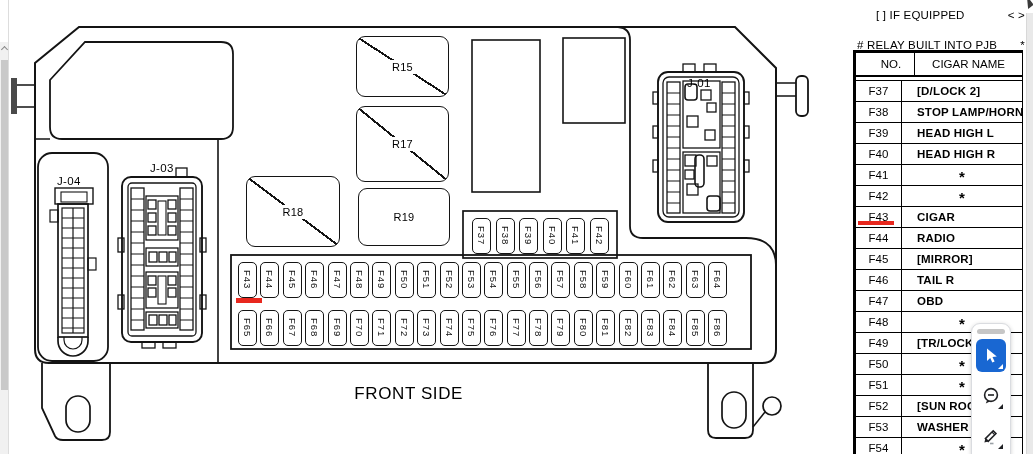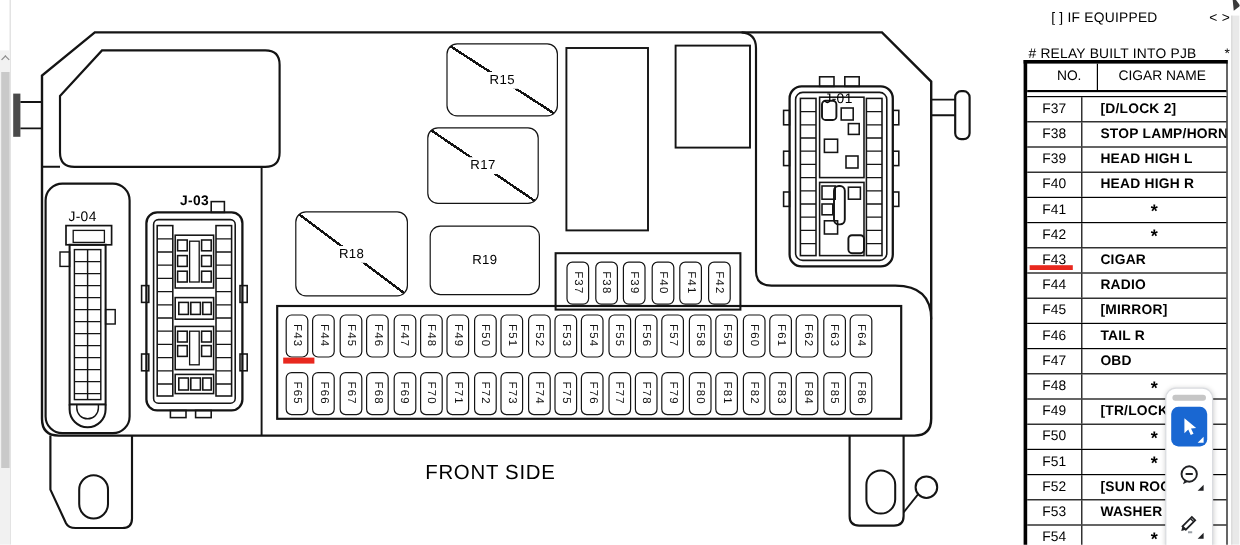--- a/index.html
+++ b/index.html
@@ -206,28 +206,28 @@
     </g>
     <g stroke-width="1.8">
       <path d="M708,363 L708,430 Q708,438 716,438 L745,438 Q753,438 753,430 L753,363"></path>
       <rect x="722" y="392" width="24" height="36" rx="12" stroke-width="1.7"></rect>
       <circle cx="772" cy="406" r="9" stroke-width="1.7"></circle>
       <path d="M753,427 L765,412" stroke-width="1.5"></path>
     </g>
   </svg>
 
   <div class="dlabel" style="left:57px; top:175px;">J-04</div>
-  <div class="dlabel" style="left:150px; top:162px;font-weight:bold;">J-03</div>
+  <div class="dlabel" style="left:150px; top:162px;">J-03</div>
   <div class="dlabel" style="left:687px; top:58px;margin-top:19px;">J-01</div>
   <div class="front-label">FRONT SIDE</div>
 
-  <div class="relay diag" style="left:356px; top:36px;  width:93px; height:61px;margin-left:16px;">
+  <div class="relay diag" style="left:356px; top:36px;  width:93px; height:61px;">
       <span>R15</span>
     </div>
-  <div class="relay diag" style="left:356px; top:106px; width:93px; height:64px;">
+  <div class="relay diag" style="left:356px; top:106px; width:93px; height:76px;">
       <span>R17</span>
     </div>
   <div class="relay diag" style="left:246px; top:176px; width:94px; height:71px;">
       <span>R18</span>
     </div>
   <div class="relay" style="left:358px; top:188px; width:92px; height:58px;">
       <span>R19</span>
     </div>
 
   <div class="fuse-row row-top">

